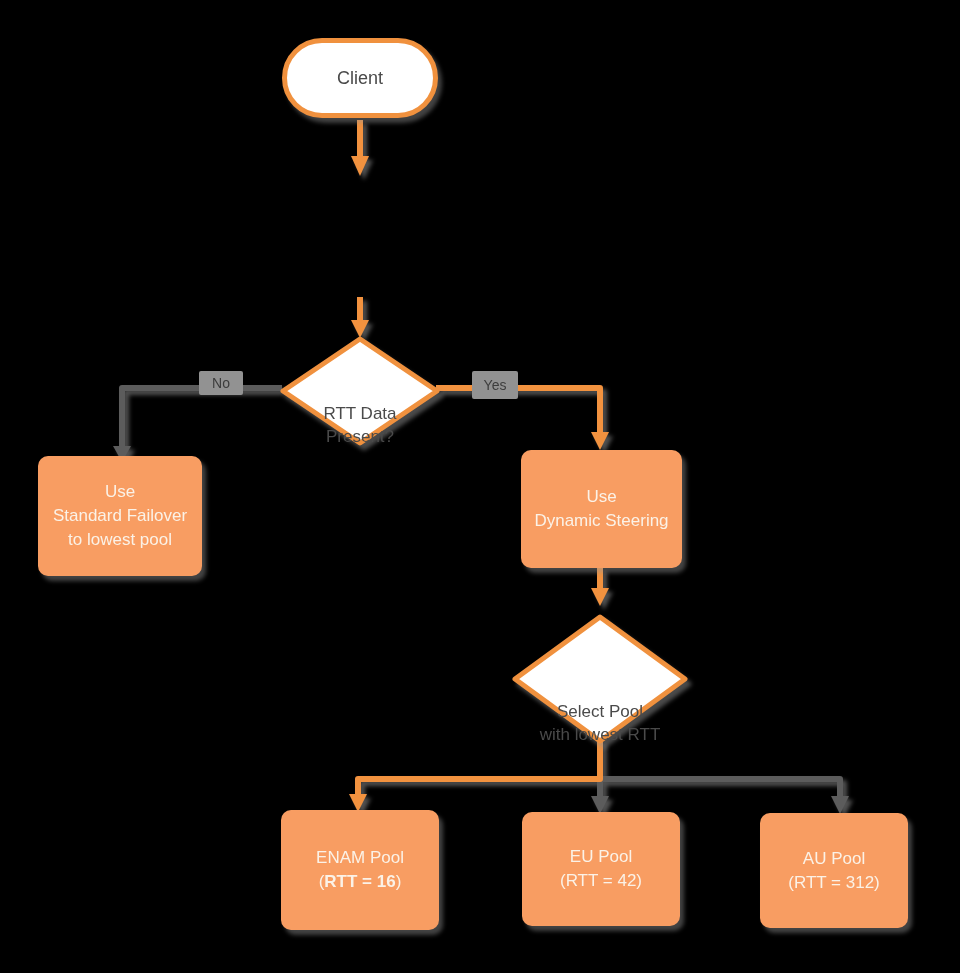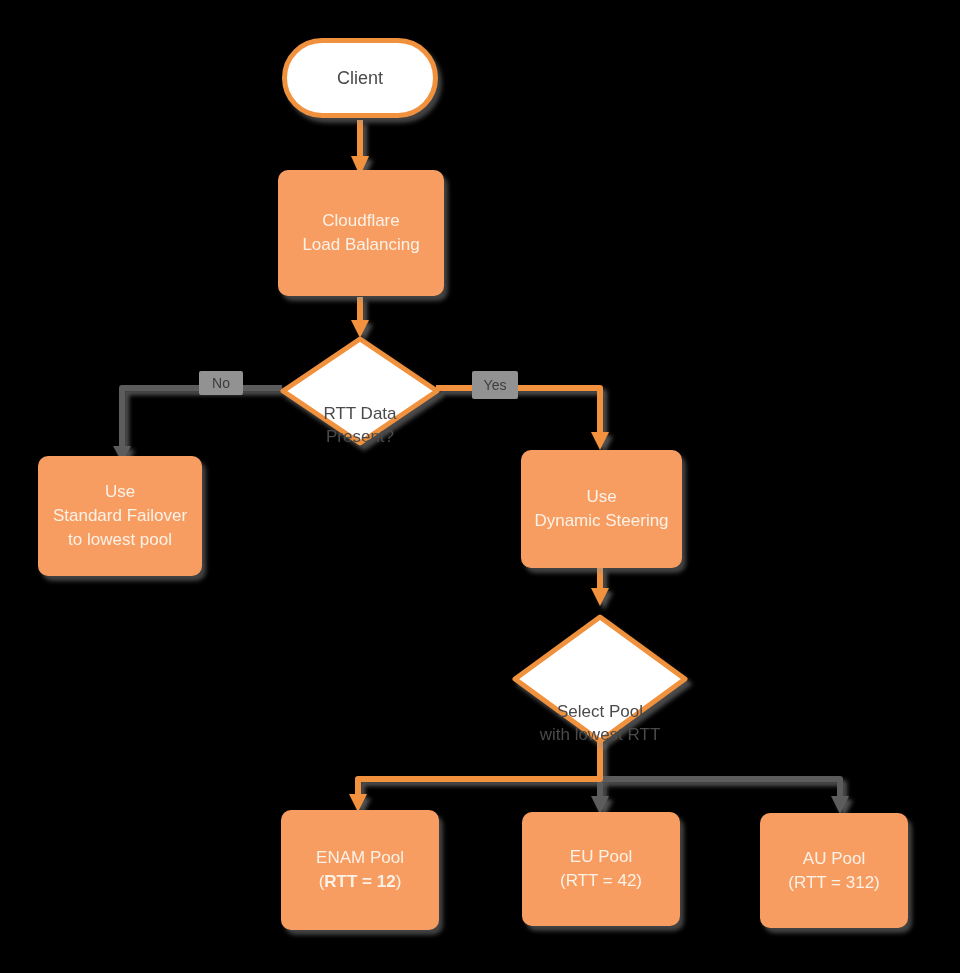--- a/index.html
+++ b/index.html
@@ -77,24 +77,20 @@
     <path class="edge orange" d="M600,568 V590"></path>
     <polygon class="arrow orange" points="591,588 609,588 600,606"></polygon>
     <path class="edge orange" d="M600,741 V779 H358 V796"></path>
     <polygon class="arrow orange" points="349,794 367,794 358,812"></polygon>
   </svg>
 
   <div class="node stadium" style="left:282px;top:38px;width:156px;height:80px;">
     <span class="line">Client</span>
   </div>
 
-  <div class="node rect" style="left:278px;top:170px;width:166px;height:126px;">
-    <span class="line">Cloudflare</span>
-    <span class="line">Load Balancing</span>
-  </div>
 
   <div class="diamond-wrap" style="left:278px;top:334px;width:164px;height:114px;">
     <svg width="164" height="114" viewBox="0 0 164 114">
       <polygon class="diamond-shape" points="82,5 159,57 82,109 5,57"></polygon>
     </svg>
     <div class="diamond-text">
       <span class="line">RTT Data</span>
       <span class="line">Present?</span>
     </div>
   </div>
@@ -118,21 +114,21 @@
       <polygon class="diamond-shape" points="90,5 175,67 90,129 5,67"></polygon>
     </svg>
     <div class="diamond-text">
       <span class="line">Select Pool</span>
       <span class="line">with lowest RTT</span>
     </div>
   </div>
 
   <div class="node rect" style="left:281px;top:810px;width:158px;height:120px;">
     <span class="line">ENAM Pool</span>
-    <span class="line"><span>(</span><span class="bold">RTT = 12</span><span>)</span></span>
+    <span class="line"><span>(</span><span class="bold">RTT = 16</span><span>)</span></span>
   </div>
 
   <div class="node rect" style="left:522px;top:812px;width:158px;height:114px;">
     <span class="line">EU Pool</span>
     <span class="line">(RTT = 42)</span>
   </div>
 
   <div class="node rect" style="left:760px;top:813px;width:148px;height:115px;">
     <span class="line">AU Pool</span>
     <span class="line">(RTT = 312)</span>

